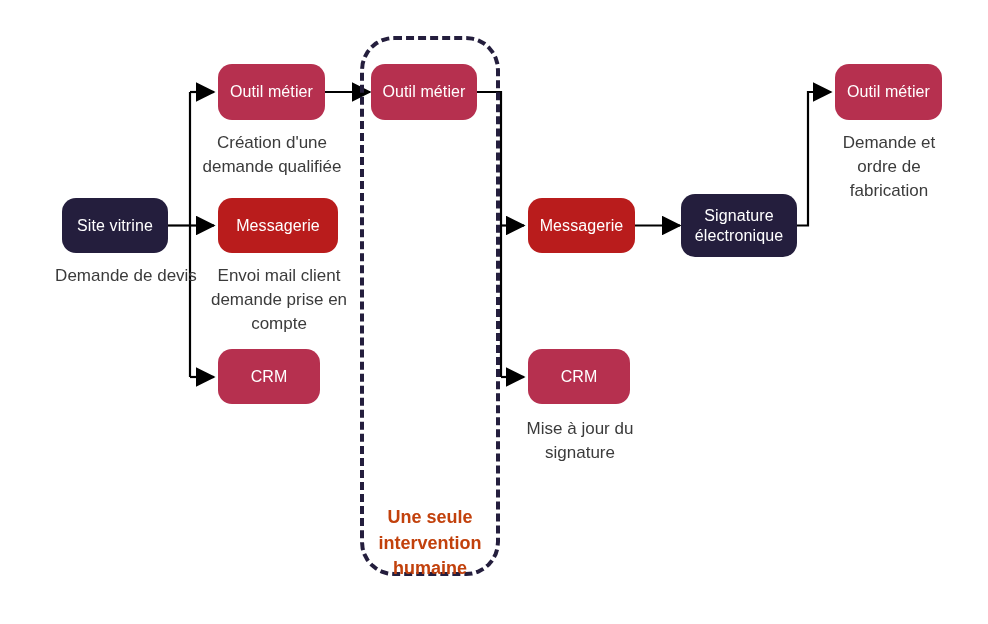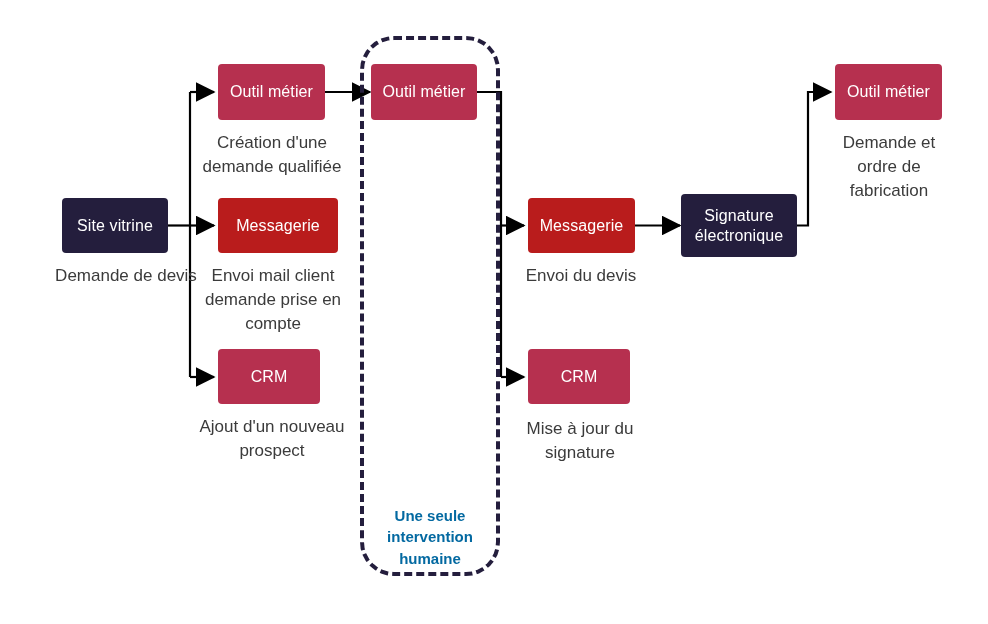--- a/index.html
+++ b/index.html
@@ -20,21 +20,21 @@
   #wires {
     position: absolute;
     left: 0;
     top: 0;
     width: 988px;
     height: 624px;
     pointer-events: none;
   }
   .node {
     position: absolute;
-    border-radius: 4px;
+    border-radius: 14px;
     display: flex;
     align-items: center;
     justify-content: center;
     text-align: center;
     color: #ffffff;
     font-size: 16px;
     line-height: 1.22;
     box-sizing: border-box;
     padding: 2px 6px;
     letter-spacing: 0.1px;
@@ -47,22 +47,22 @@
     position: absolute;
     text-align: center;
     color: #3b3b3b;
     font-size: 17px;
     line-height: 1.42;
     box-sizing: border-box;
   }
   .zone-label {
     position: absolute;
     text-align: center;
-    color: #0369a1;
-    font-size: 15px;
+    color: #c2410c;
+    font-size: 18px;
     font-weight: bold;
     line-height: 1.42;
     box-sizing: border-box;
   }
   .dashed-zone {
     position: absolute;
     border: 4px dashed #241e3d;
     border-radius: 34px;
     box-sizing: border-box;
     background: transparent;
@@ -154,25 +154,23 @@
   </div>
 
   <div class="node red" style="left:835px; top:64px; width:107px; height:56px;">
     <span>Outil métier</span>
   </div>
 
   <div class="caption" style="left:36px; top:264px; width:180px;">Demande de devis</div>
 
   <div class="caption" style="left:196px; top:131px; width:152px;">Création d'une demande qualifiée</div>
 
-  <div class="caption" style="left:198px; top:264px; width:150px;text-align:center;">Envoi mail client demande prise en compte</div>
-
-  <div class="caption" style="left:196px; top:415px; width:152px;">Ajout d'un nouveau prospect</div>
+  <div class="caption" style="left:204px; top:264px; width:150px;text-align:center;">Envoi mail client demande prise en compte</div>
 
 
-  <div class="caption" style="left:506px; top:264px; width:150px;">Envoi du devis</div>
+
 
   <div class="caption" style="left:512px; top:417px; width:136px;">Mise à jour du signature</div>
 
 
   <div class="caption" style="left:822px; top:131px; width:134px;">Demande et ordre de fabrication</div>
 
 </div>
 
 </body></html>

